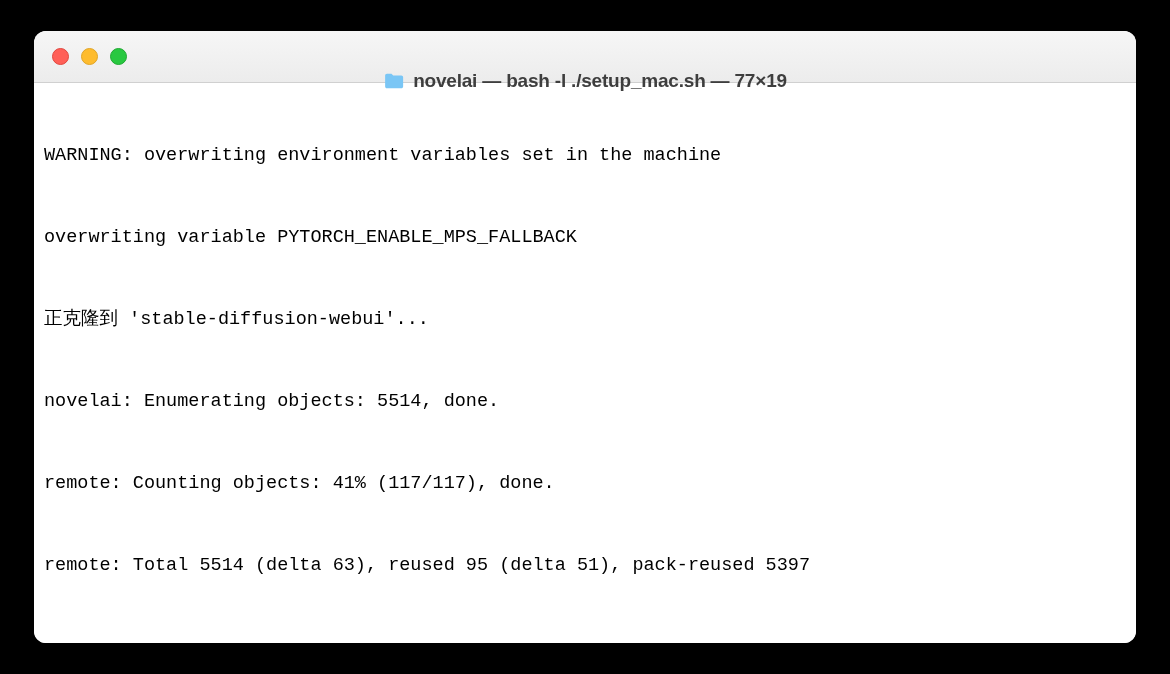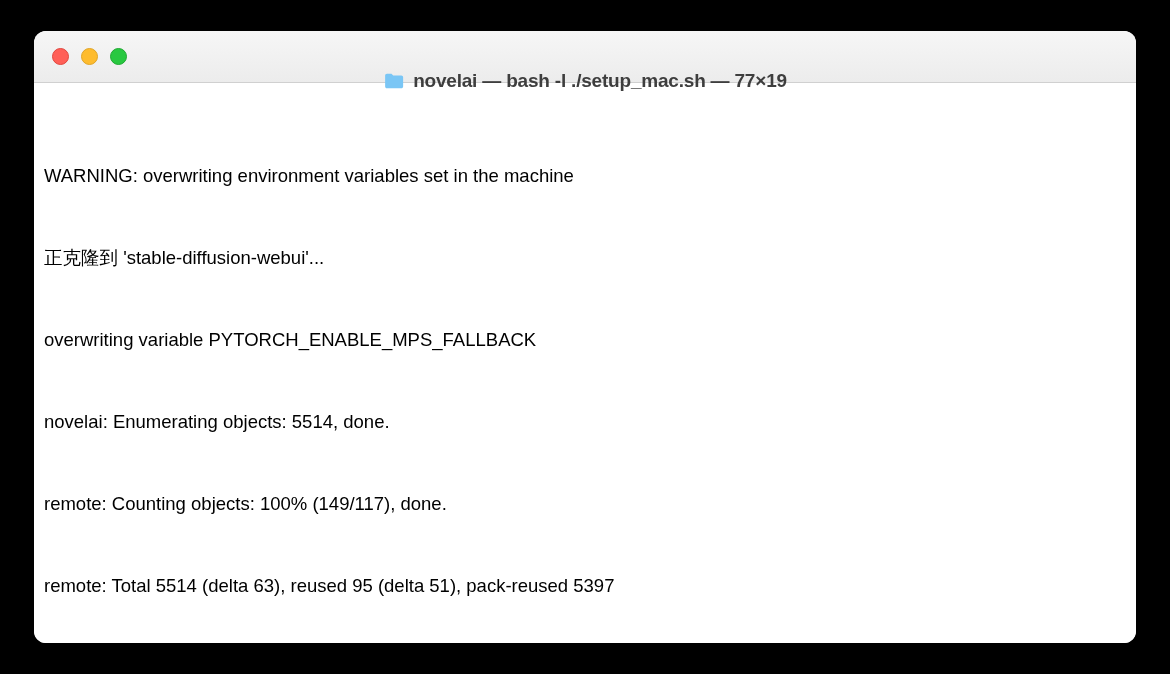--- a/index.html
+++ b/index.html
@@ -85,22 +85,22 @@
     .window-title {
       font-size: 19px;
       font-weight: 700;
       color: #3e3e3e;
       letter-spacing: -0.2px;
     }
     
     .terminal-content {
       flex: 1;
       background: #ffffff;
-      padding: 24px 10px;
-      font-family: Liberation Sans, sans-serif;
+      padding: 4px 10px;
+      font-family: Liberation Mono, monospace;
       font-size: 18.5px;
       line-height: 1.48;
       color: #000000;
       white-space: pre-wrap;
       word-break: break-all;
       overflow: hidden;
     }
     
     .terminal-line {
       display: block;
@@ -118,24 +118,24 @@
     </div>
     <div class="title-wrapper">
       <svg class="folder-icon" viewBox="0 0 24 20" fill="currentColor">
         <path d="M2 4 C2 2.9 2.9 2 4 2 L9 2 L11 4 L20 4 C21.1 4 22 4.9 22 6 L22 16 C22 17.1 21.1 18 20 18 L4 18 C2.9 18 2 17.1 2 16 Z"></path>
       </svg>
       <span class="window-title">novelai — bash -l ./setup_mac.sh — 77×19</span>
     </div>
   </div>
   <div class="terminal-content">
     <span class="terminal-line">WARNING: overwriting environment variables set in the machine</span>
+    <span class="terminal-line">overwriting variable PYTORCH_ENABLE_MPS_FALLBACK</span>
     <span class="terminal-line">正克隆到 'stable-diffusion-webui'...</span>
-    <span class="terminal-line">overwriting variable PYTORCH_ENABLE_MPS_FALLBACK</span>
     <span class="terminal-line">novelai: Enumerating objects: 5514, done.</span>
-    <span class="terminal-line">remote: Counting objects: 100% (149/117), done.</span>
+    <span class="terminal-line">remote: Counting objects: 41% (117/117), done.</span>
     <span class="terminal-line">remote: Total 5514 (delta 63), reused 95 (delta 51), pack-reused 5397</span>
     
     
     
     
     
     
     
     
     

